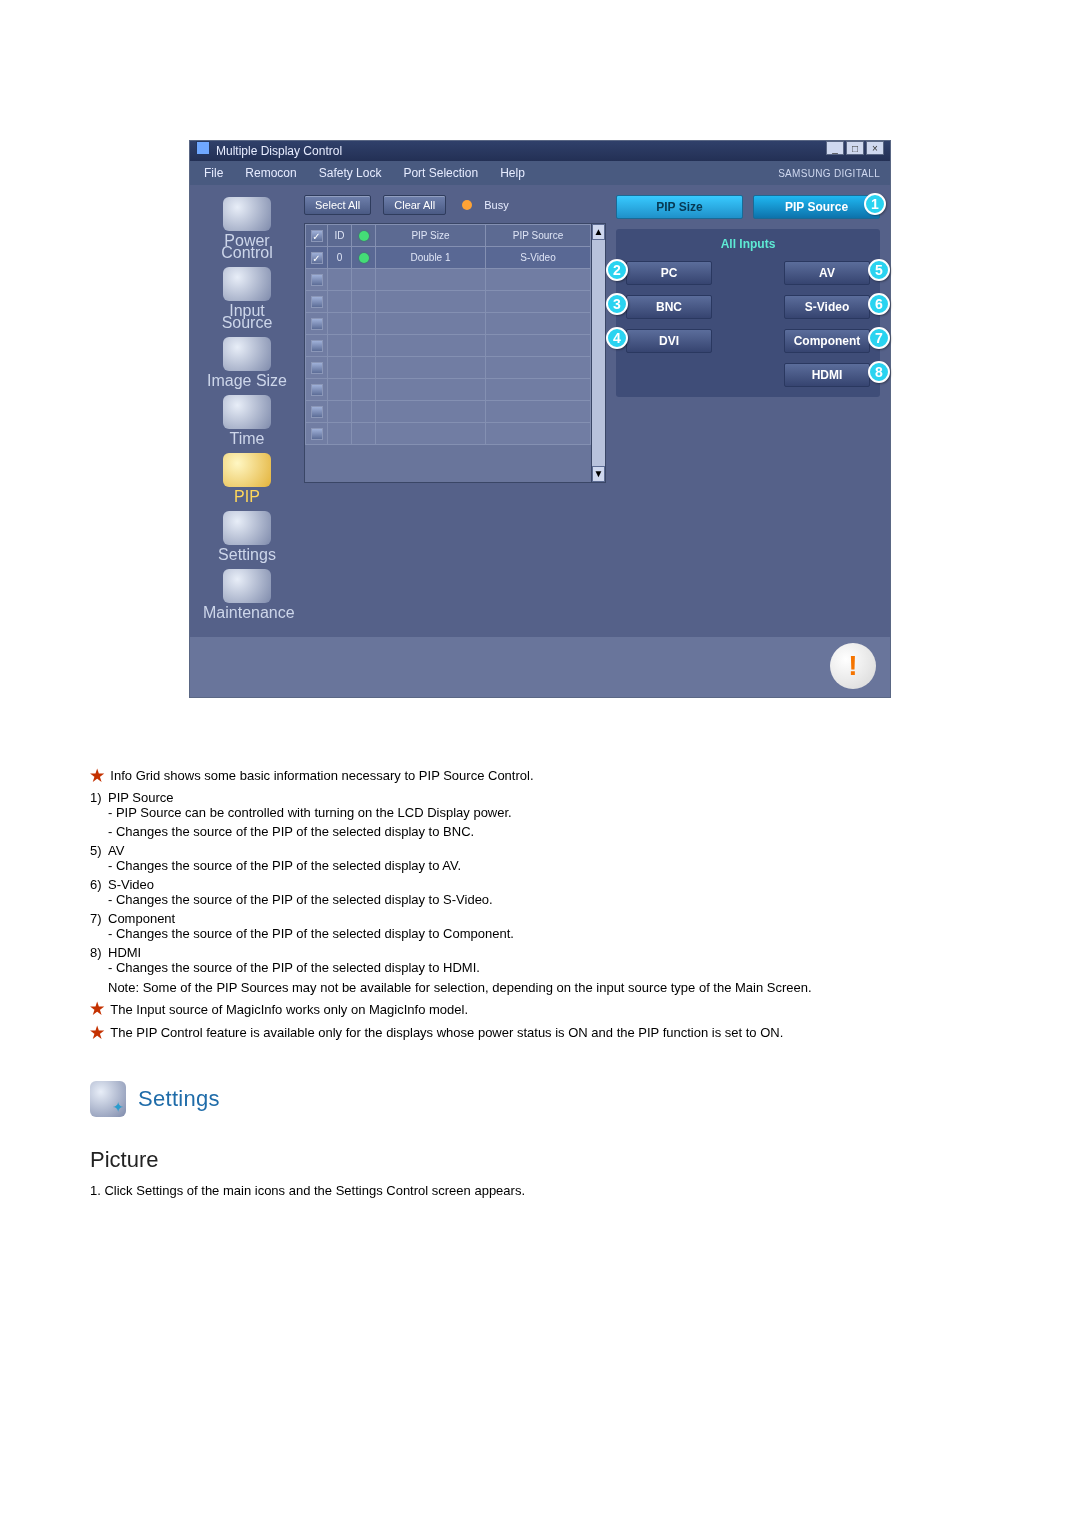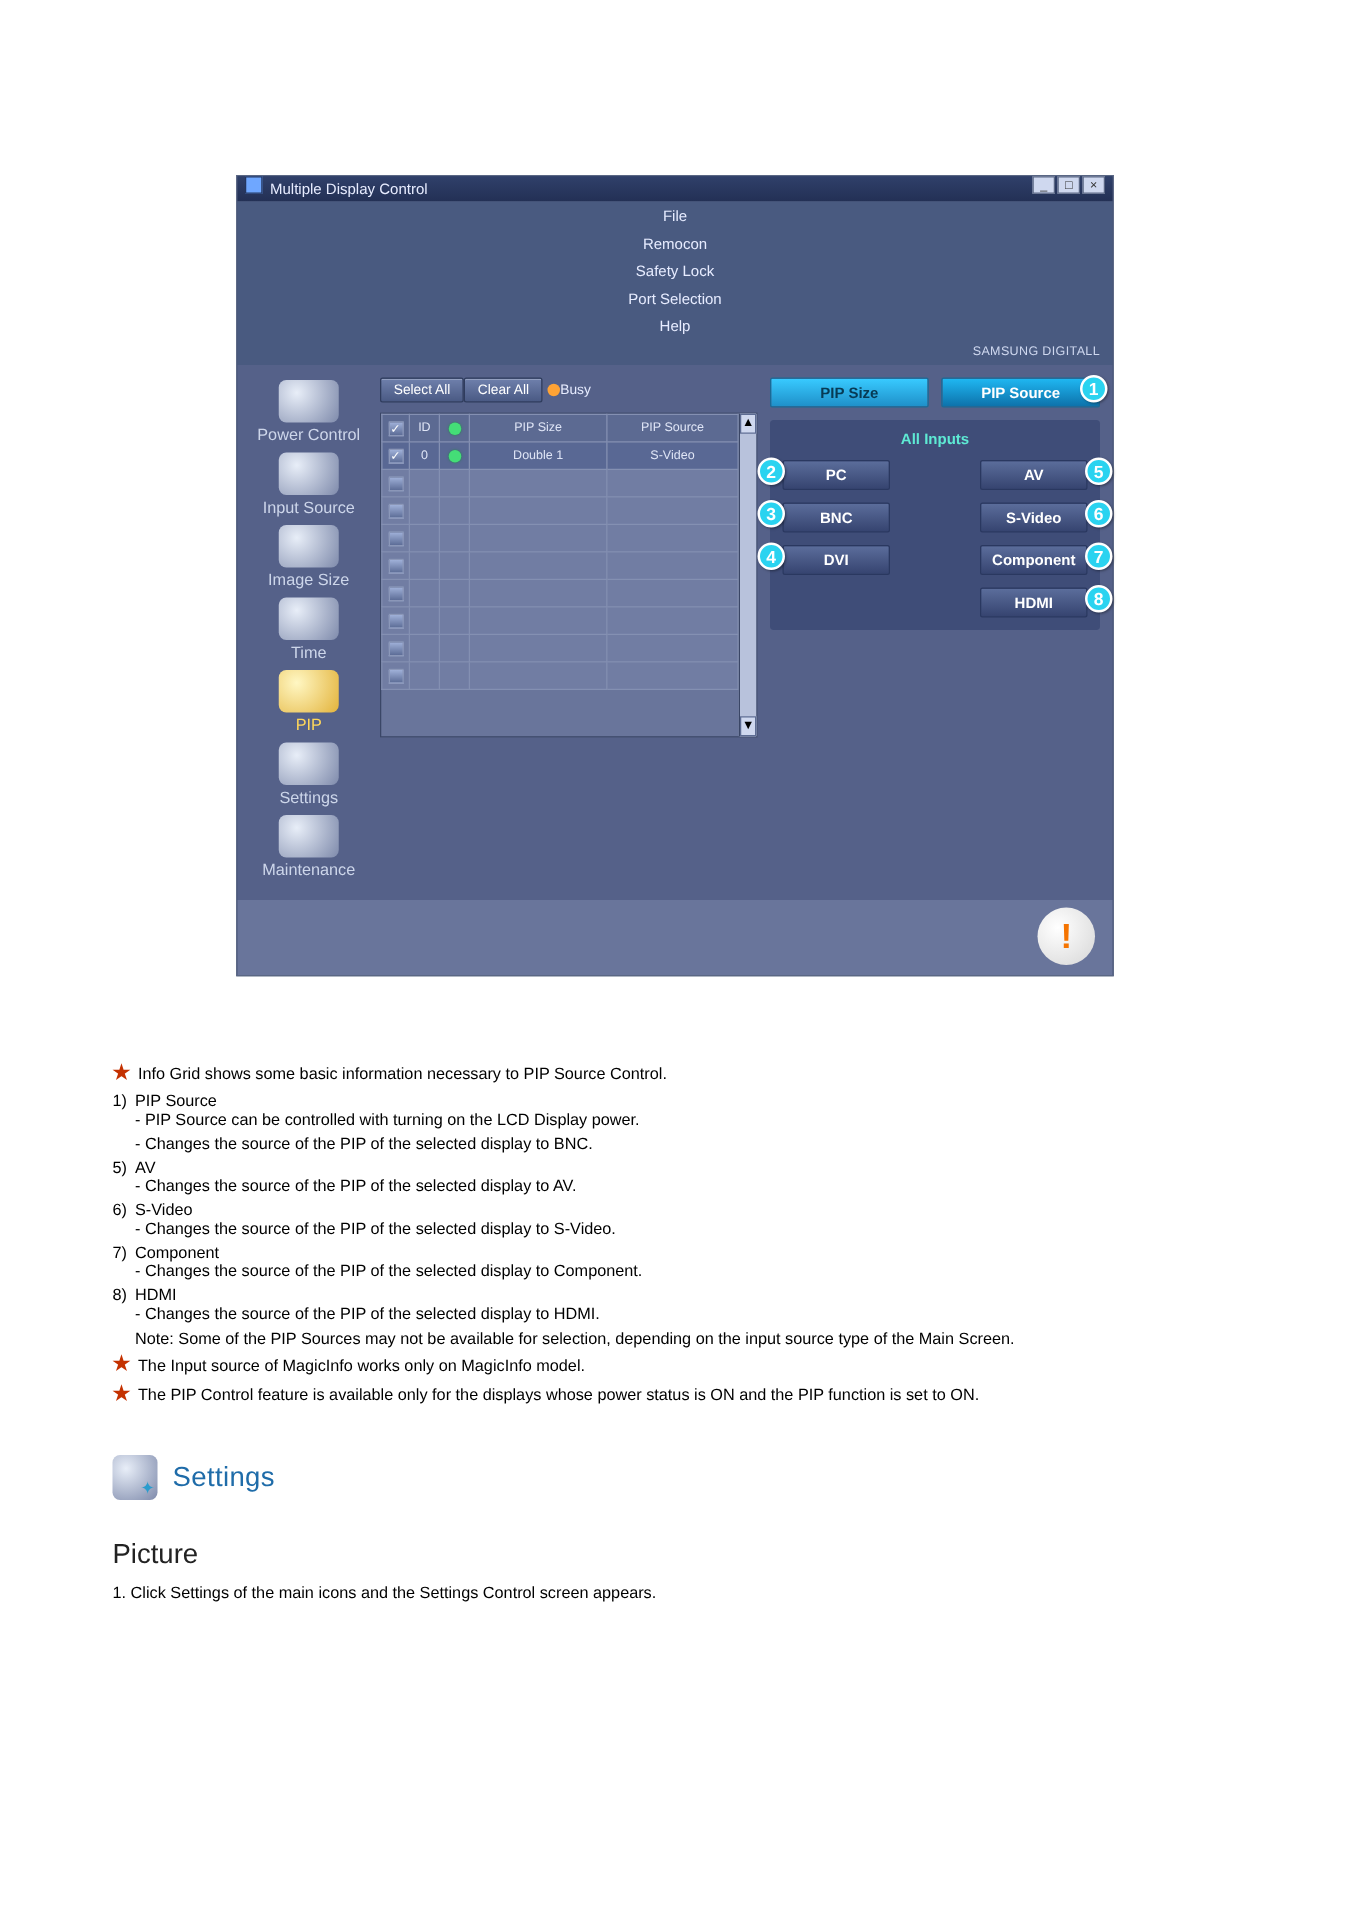--- a/index.html
+++ b/index.html
@@ -39,21 +39,20 @@
   .title-bar .win-btns span {
     width:18px; height:14px; background:#cfd8ef; color:#333; text-align:center; font-size:10px; line-height:14px; border:1px solid #5a6784;
   }
   .menu-bar {
     display:flex; gap:2px;
     background:#495a80;
     color:#e7ecff;
     font-size:12px;
     padding:2px 4px;
     align-items:center;
-    flex-direction:column;
   }
   .menu-bar span { padding:3px 10px 3px 10px; }
   .menu-bar .brand { margin-left:auto; font-size:10px; color:#cfd8ef; letter-spacing:.3px; padding-right:6px;}
   .app-body { display:flex; background:#556189; padding:10px 10px 12px 10px; gap:10px; }
 
   .sidebar {
     width:94px;
     display:flex; flex-direction:column; align-items:center;
     color:#cdd6ea;
   }
@@ -63,28 +62,28 @@
     margin-bottom:6px;
   }
   .side-item .side-icon {
     width:48px; height:34px; margin:2px auto 4px auto;
     background: radial-gradient(circle at 30% 30%, #e8eef8, #7e8aab);
     border-radius:6px;
   }
   .side-item.active .side-icon {
     background: radial-gradient(circle at 30% 30%, #fff7c3, #e3b33b);
   }
-  .side-label { font-size:13px; line-height:12px;}
+  .side-label { font-size:16px; line-height:12px;}
   .side-item.active .side-label { color:#ffd75a;}
 
   .center-pane {
     width:302px;
     display:flex; flex-direction:column;
   }
-  .toolbar-row { display:flex; align-items:center; gap:0; margin-bottom:8px;}
+  .toolbar-row { display:flex; align-items:center; gap:12px; margin-bottom:8px;}
   .tb-btn {
     background:linear-gradient(#6f80ac,#4a5a84);
     color:#fff; font-size:11px;
     padding:3px 10px; border:1px solid #2f3c5d; border-radius:2px;
     box-shadow: inset 0 1px 0 rgba(255,255,255,.25);
   }
   .busy-dot { width:10px; height:10px; border-radius:50%; background:#ffa335; margin-left:4px;}
   .busy-label { color:#e7ecff; font-size:11px;}
 
   .grid {

